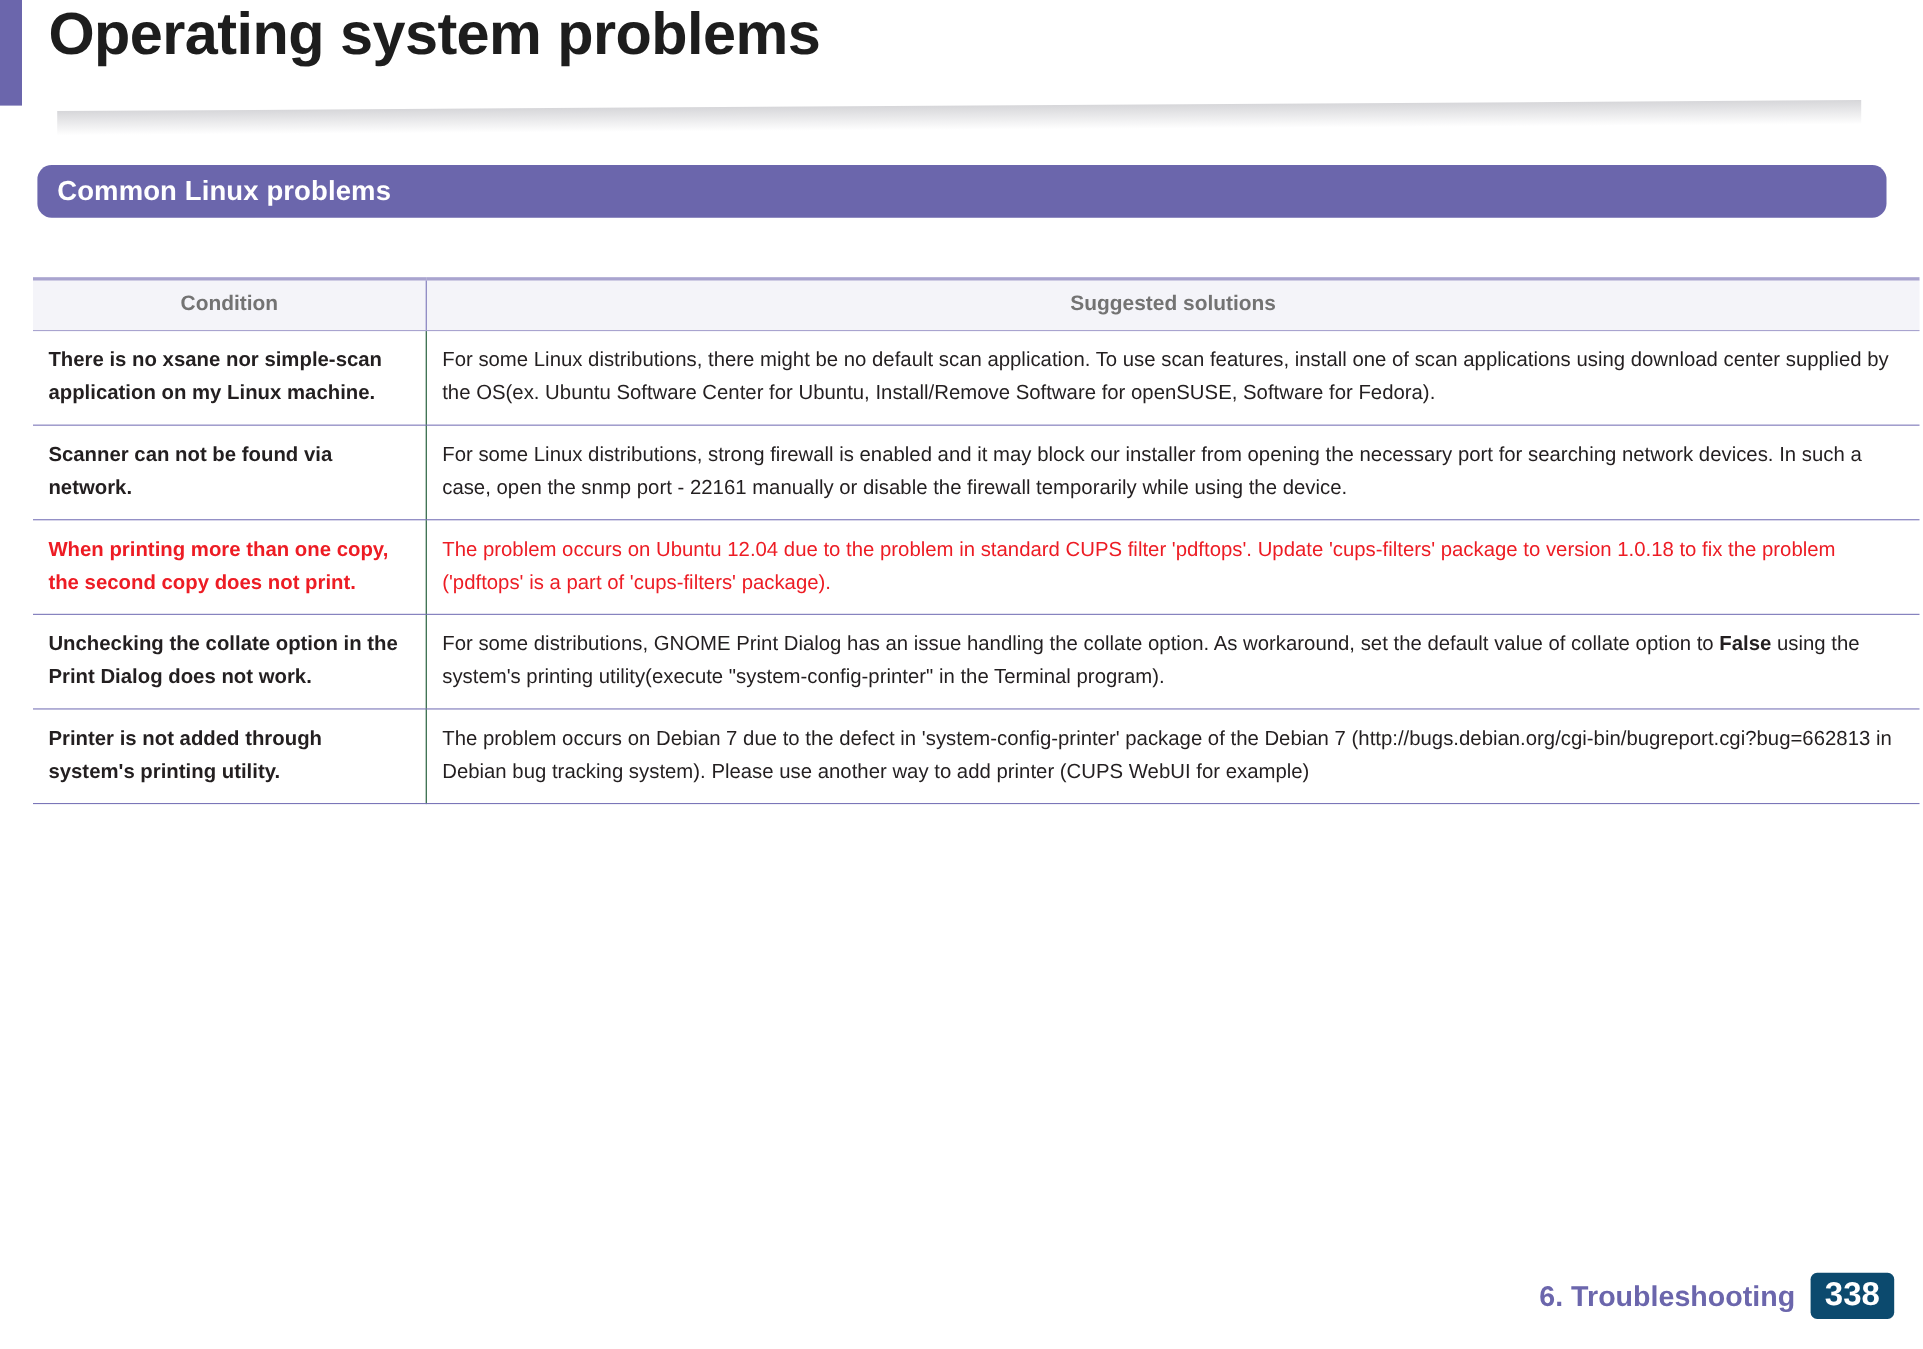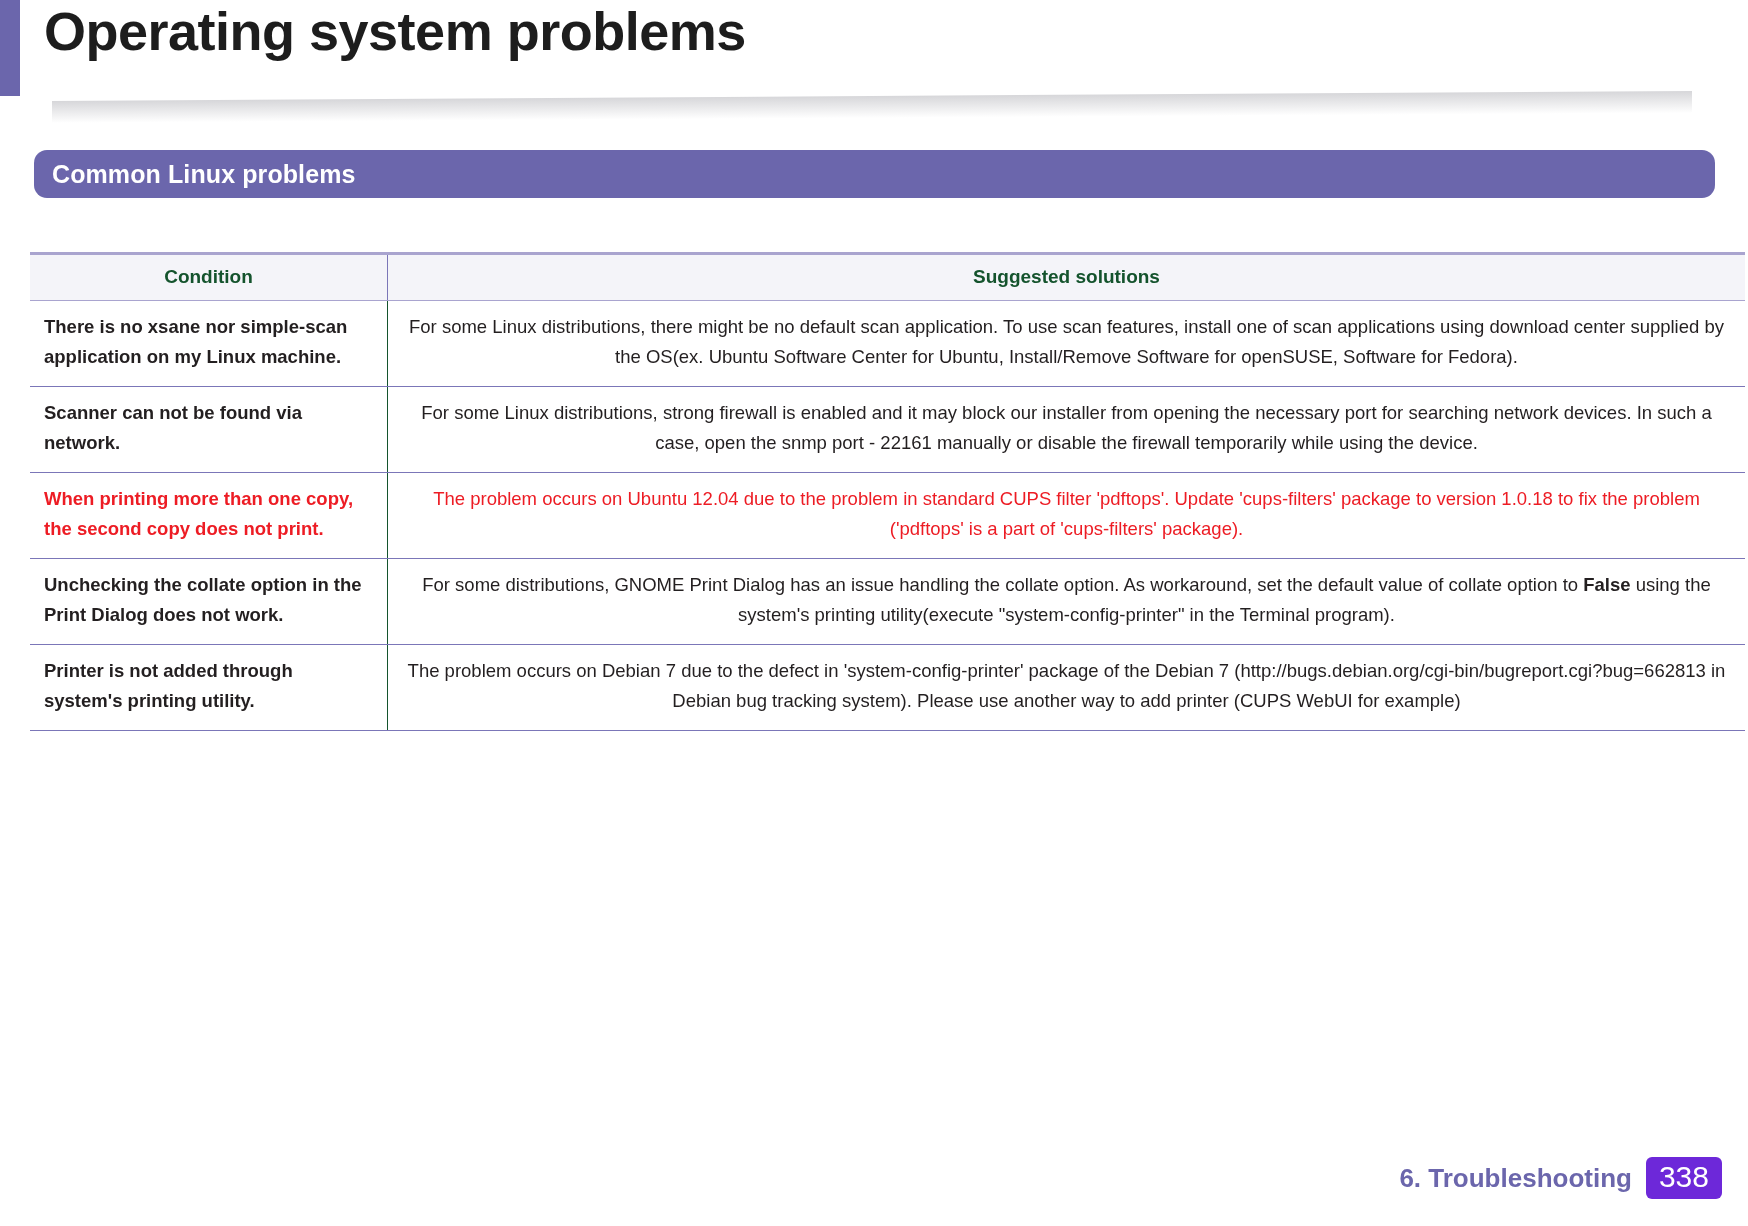--- a/index.html
+++ b/index.html
@@ -81,21 +81,21 @@
     border-collapse: collapse;
     width: 1690px;
     table-layout: fixed;
   }
   table.prob-table thead th {
     background: #f4f4f9;
     border-top: 3px solid #a9a4cf;
     border-bottom: 1px solid #a9a4cf;
     font-size: 19px;
     font-weight: bold;
-    color: #14532d;
+    color: #737373;
     padding: 11px 6px 12px 6px;
     text-align: center;
     vertical-align: middle;
   }
   th.col-cond { width: 345px; border-right: 1px solid #7b76b8; }
   th.col-sol  { width: 1345px; }
 
   table.prob-table td {
     border-bottom: 1px solid #7b76b8;
     vertical-align: top;
@@ -106,21 +106,20 @@
   td.cond {
     font-weight: bold;
     border-right: 1px solid #14532d;
     padding-left: 8px;
     padding-right: 12px;
   }
   td.sol {
     font-weight: normal;
     padding-left: 18px;
     padding-right: 20px;
-    text-align: center;
   }
   tr.red td { color: #ed1c24; }
   td.red-text { color: #ed1c24; }
   .tall-pad { padding-bottom: 44px; }
   .tall-pad-2 { padding-bottom: 62px; }
   b.inline-bold { font-weight: bold; }
 
   
   .footer {
     position: absolute;
@@ -134,24 +133,24 @@
     padding-right: 26px;
   }
   .footer-chapter {
     color: #6b66ac;
     font-size: 26px;
     font-weight: bold;
     margin-right: 14px;
     white-space: nowrap;
   }
   .footer-page {
-    background: #6d28d9;
+    background: #0c4a6e;
     color: #ffffff;
     font-size: 30px;
-    font-weight: normal;
+    font-weight: bold;
     border-radius: 6px;
     padding: 5px 13px 7px 13px;
     line-height: 1;
   }
 </style>
 </head>
 <body>
 
 <div class="page-head">
   <div class="title-accent"></div>

